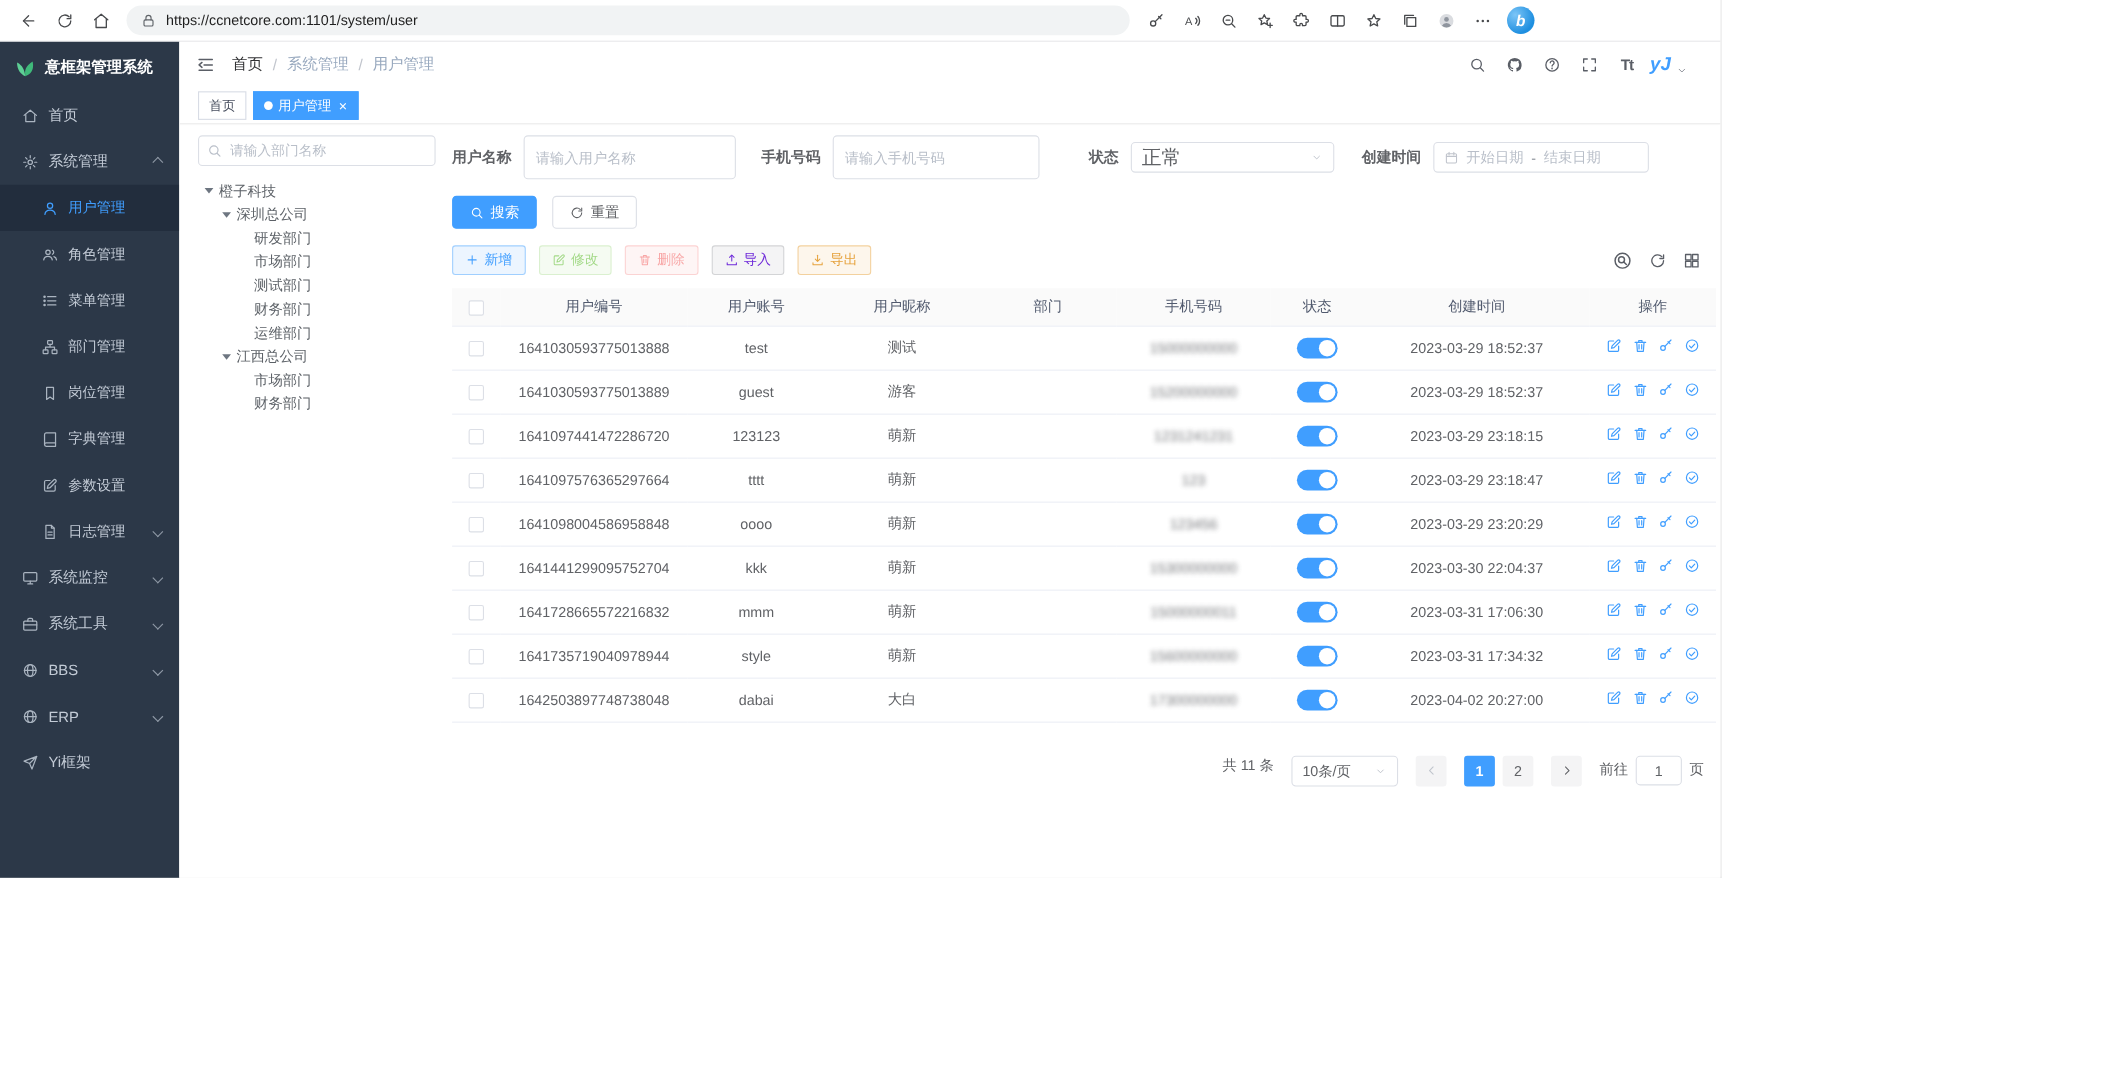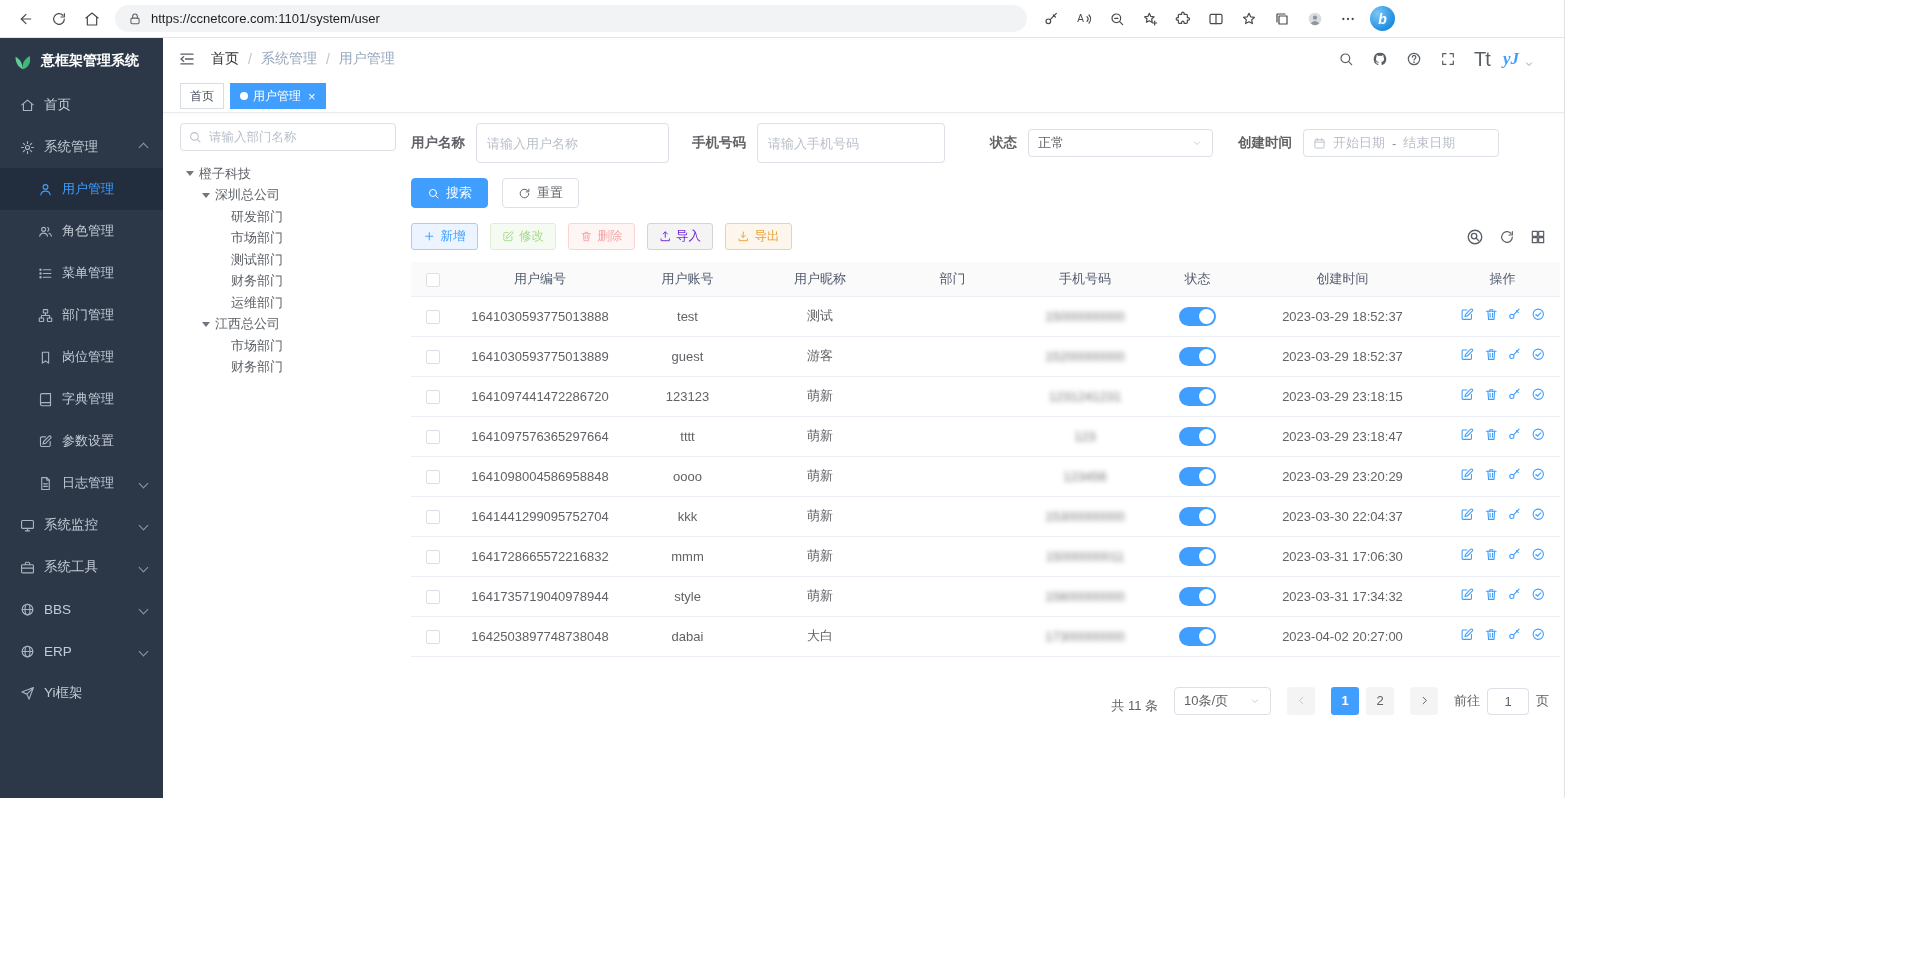--- a/index.html
+++ b/index.html
@@ -29,22 +29,22 @@
 .main{flex:1;display:flex;flex-direction:column;min-width:0;background:#fff}
 
 .topbar{height:42px;display:flex;align-items:center;padding:0 30px 0 15px;gap:15px}
 .fold{font-size:18px;color:#5a5e66;cursor:pointer}
 .breadcrumb{display:flex;align-items:center;font-size:14px}
 .breadcrumb .sep{margin:0 9px;color:#c0c4cc}
 .bc{color:#97a8be;cursor:pointer}
 .bc.first{color:#303133}
 .top-icons{margin-left:auto;display:flex;align-items:center;gap:4px;color:#5a5e66}
 .tbtn{width:30px;height:30px;display:flex;align-items:center;justify-content:center;font-size:16px;cursor:pointer;border-radius:4px}
-.fontsize{font-weight:normal;font-size:20px;letter-spacing:-1px}
-.avatar{height:26px;display:flex;align-items:center;justify-content:center;font-weight:bold;font-style:italic;font-size:17px;color:#409eff;cursor:pointer;font-family:Liberation Serif, serif;padding:0 2px}
+.fontsize{font-weight:bold;font-size:14px;letter-spacing:-1px}
+.avatar{height:26px;display:flex;align-items:center;justify-content:center;font-weight:bold;font-style:italic;font-size:17px;color:#409eff;cursor:pointer;font-family:Liberation Sans, sans-serif;padding:0 2px}
 .av-caret{font-size:10px;color:#7a7e87;margin:10px 0 0 -1px}
 
 .tabsbar{height:33px;display:flex;align-items:center;gap:6px;padding:0 17px;border-bottom:1px solid #ececec;box-shadow:0 1px 2px rgba(0,0,0,.03)}
 .tab{height:26px;display:inline-flex;align-items:center;gap:5px;padding:0 9px;border:1px solid #d8dce5;background:#fff;color:#495060;font-size:12px;cursor:pointer}
 .tab.active{background:#409eff;border-color:#409eff;color:#fff}
 .tab .dot{width:8px;height:8px;border-radius:50%;background:#fff}
 .tab .close{font-size:13px;line-height:1;margin-left:2px;cursor:pointer}
 
 .content{flex:1;display:flex;gap:15px;padding:10px 15px 0 17px;align-items:flex-start;min-height:0}
 .tree-panel{width:216px;flex:none}
@@ -58,21 +58,21 @@
 .tspace{width:9px;margin-right:4px;flex:none}
 .right-panel{flex:1;min-width:0}
 
 .filter-row{display:flex;align-items:center}
 .f-item{display:flex;align-items:center}
 .f-label{font-size:13.5px;color:#606266;font-weight:bold;margin-right:11px;white-space:nowrap}
 .f-input{height:40px;border:1px solid #dcdfe6;border-radius:4px;padding:0 10px;font-size:13px;color:#606266;outline:none;font-family:inherit}
 .f-input::placeholder{color:#b9bfc9}
 .w193{width:193px}.w188{width:188px}
 .gap23{margin-left:23px}.gap45{margin-left:45px}.gap25{margin-left:25px}
-.f-select{width:185px;height:28px;border:1px solid #dcdfe6;border-radius:4px;display:flex;align-items:center;justify-content:space-between;padding:0 9px;font-size:13px;color:#606266;cursor:pointer}
+.f-select{width:185px;height:28px;border:1px solid #dcdfe6;border-radius:4px;display:flex;align-items:center;justify-content:space-between;padding:0 9px;font-size:18px;color:#606266;cursor:pointer}
 .sel-caret{font-size:12px;color:#c0c4cc}
 .f-date{width:196px;height:28px;border:1px solid #dcdfe6;border-radius:4px;display:flex;align-items:center;gap:7px;padding:0 9px;font-size:13px;cursor:pointer}
 .f-date .d-ic{font-size:13px;color:#c0c4cc}
 .f-date .ph{color:#b9bfc9}
 .f-date .d-sep{color:#8a8f98}
 .btn-row{margin-top:15px;display:flex;gap:14px}
 .btn{height:30px;padding:0 15px;border:1px solid #dcdfe6;border-radius:4px;display:inline-flex;align-items:center;gap:6px;font-size:13px;cursor:pointer;background:#fff;color:#606266;font-family:inherit}
 .btn.primary{background:#409eff;border-color:#409eff;color:#fff}
 
 .action-row{margin-top:15px;display:flex;align-items:center;gap:12px}
@@ -89,21 +89,21 @@
 .utable{margin-top:12px;width:100%;border-collapse:collapse;table-layout:fixed}
 .utable th{height:34px;background:#fafafa;font-size:13px;color:#515a6e;font-weight:normal;text-align:center;border-bottom:1px solid #ebeef5}
 .utable td{height:40px;font-size:13px;color:#606266;text-align:center;border-bottom:1px solid #ebeef5;overflow:hidden;white-space:nowrap}
 .cb{display:inline-block;width:14px;height:14px;border:1px solid #dcdfe6;border-radius:2px;background:#fff;vertical-align:middle;cursor:pointer}
 .phone{filter:blur(2.5px);opacity:.85}
 .toggle{display:inline-block;width:37px;height:19px;border-radius:10px;background:#409eff;position:relative;cursor:pointer;vertical-align:middle}
 .toggle::after{content:"";position:absolute;top:2px;right:2px;width:15px;height:15px;border-radius:50%;background:#fff}
 .ops{display:inline-flex;gap:9px;color:#409eff;align-items:center}
 .op{cursor:pointer;font-size:14.5px}
 
-.pagination{margin-top:30px;display:flex;align-items:flex-end;justify-content:flex-end;gap:16px;font-size:13px;color:#606266;padding-bottom:18px}
+.pagination{margin-top:30px;display:flex;align-items:flex-start;justify-content:flex-end;gap:16px;font-size:13px;color:#606266;padding-bottom:18px}
 .psel{width:97px;height:28px;border:1px solid #dcdfe6;border-radius:4px;display:flex;align-items:center;justify-content:space-between;padding:0 9px;cursor:pointer}
 .pbtn{min-width:28px;height:28px;border-radius:3px;background:#f4f4f5;display:inline-flex;align-items:center;justify-content:center;cursor:pointer;color:#606266;font-size:13px}
 .pbtn.prev{color:#bfc4cc}
 .pbtn.active{background:#409eff;color:#fff;font-weight:bold}
 .pages{display:inline-flex;gap:7px}
 .p-goto{display:inline-flex;align-items:center;gap:7px}
 .goto-input{width:42px;height:27px;border:1px solid #dcdfe6;border-radius:4px;text-align:center;font-size:13px;color:#606266;outline:none;font-family:inherit}
 </style>
 </head>
 <body>

